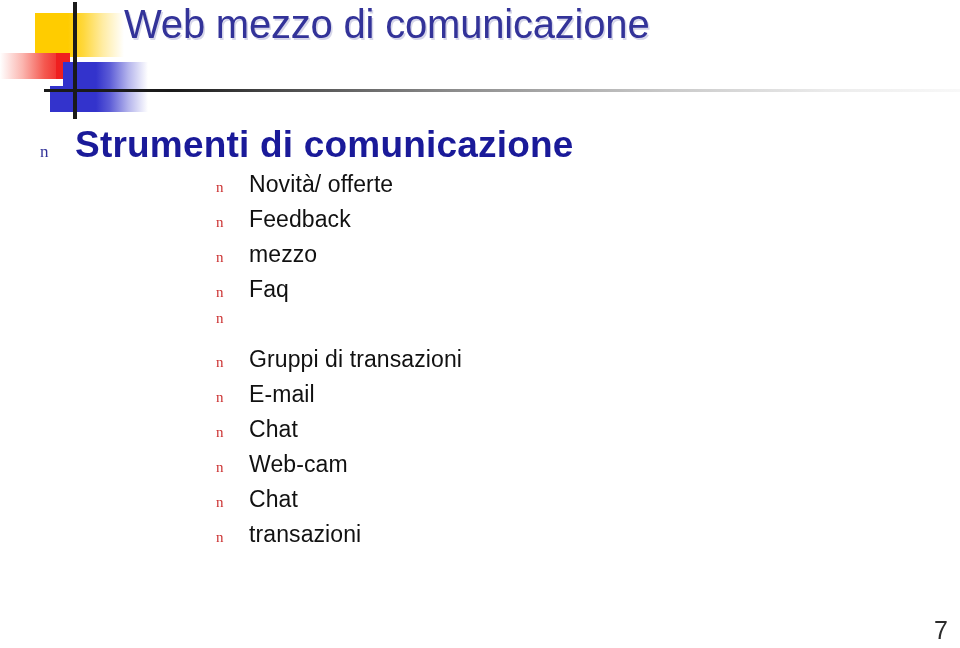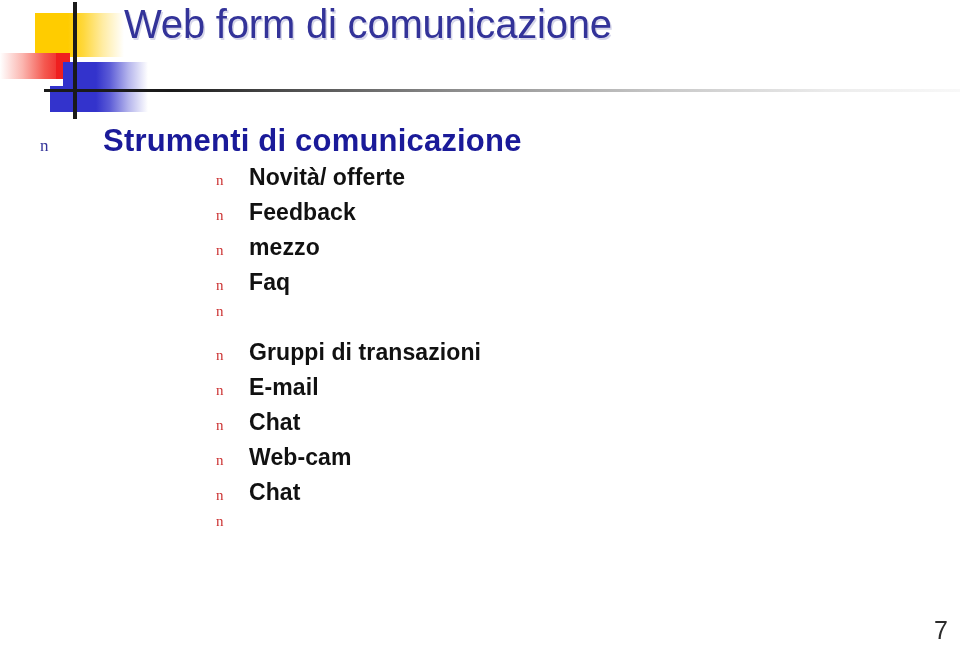--- a/index.html
+++ b/index.html
@@ -149,27 +149,26 @@
   }
   .l1-bullet {
     font-family: "Liberation Serif", serif;
     font-size: 17px;
     color: #333399;
     width: 35px;
     flex: 0 0 35px;
     line-height: 1;
   }
   .l1-text {
-    font-size: 31px;
+    font-size: 37px;
     font-weight: bold;
     color: #1a1a99;
     letter-spacing: 0.2px;
     line-height: 1.18;
     white-space: nowrap;
-    margin-left: 28px;
   }
 
   .l2-list {
     margin: 0;
     padding: 0;
   }
   .l2-item {
     display: flex;
     align-items: baseline;
     padding-left: 216px;
@@ -178,21 +177,21 @@
   .l2-bullet {
     font-family: "Liberation Serif", serif;
     font-size: 15px;
     color: #cc3333;
     width: 33px;
     flex: 0 0 33px;
     line-height: 1;
   }
   .l2-text {
     font-size: 23px;
-    font-weight: bold;
+    font-weight: normal;
     color: #111111;
     letter-spacing: 0.1px;
     line-height: 1.2;
     white-space: nowrap;
   }
 
   
   .page-number {
     position: absolute;
     right: 12px;
@@ -212,21 +211,21 @@
     <div class="logo-yellow-fade"></div>
     <div class="logo-red-fade"></div>
     <div class="logo-red-solid"></div>
     <div class="logo-blue-notch"></div>
     <div class="logo-blue"></div>
     <div class="logo-blue-fade"></div>
     <div class="logo-vline"></div>
   </div>
   <div class="logo-hline"></div>
 
-  <div class="slide-title">Web form di comunicazione</div>
+  <div class="slide-title">Web mezzo di comunicazione</div>
 
   <div class="body-area">
 
     <div class="l1-item">
       <span class="l1-bullet">n</span>
       <span class="l1-text">Strumenti di comunicazione</span>
     </div>
 
     <div class="l2-list">
 
@@ -274,20 +273,21 @@
         <span class="l2-text">Web-cam</span>
       </div>
 
       <div class="l2-item">
         <span class="l2-bullet">n</span>
         <span class="l2-text">Chat</span>
       </div>
 
       <div class="l2-item">
         <span class="l2-bullet">n</span>
+        <span class="l2-text">transazioni</span>
       </div>
 
     </div>
   </div>
 
   <div class="page-number">7</div>
 
 </div>
 
 </body></html>

